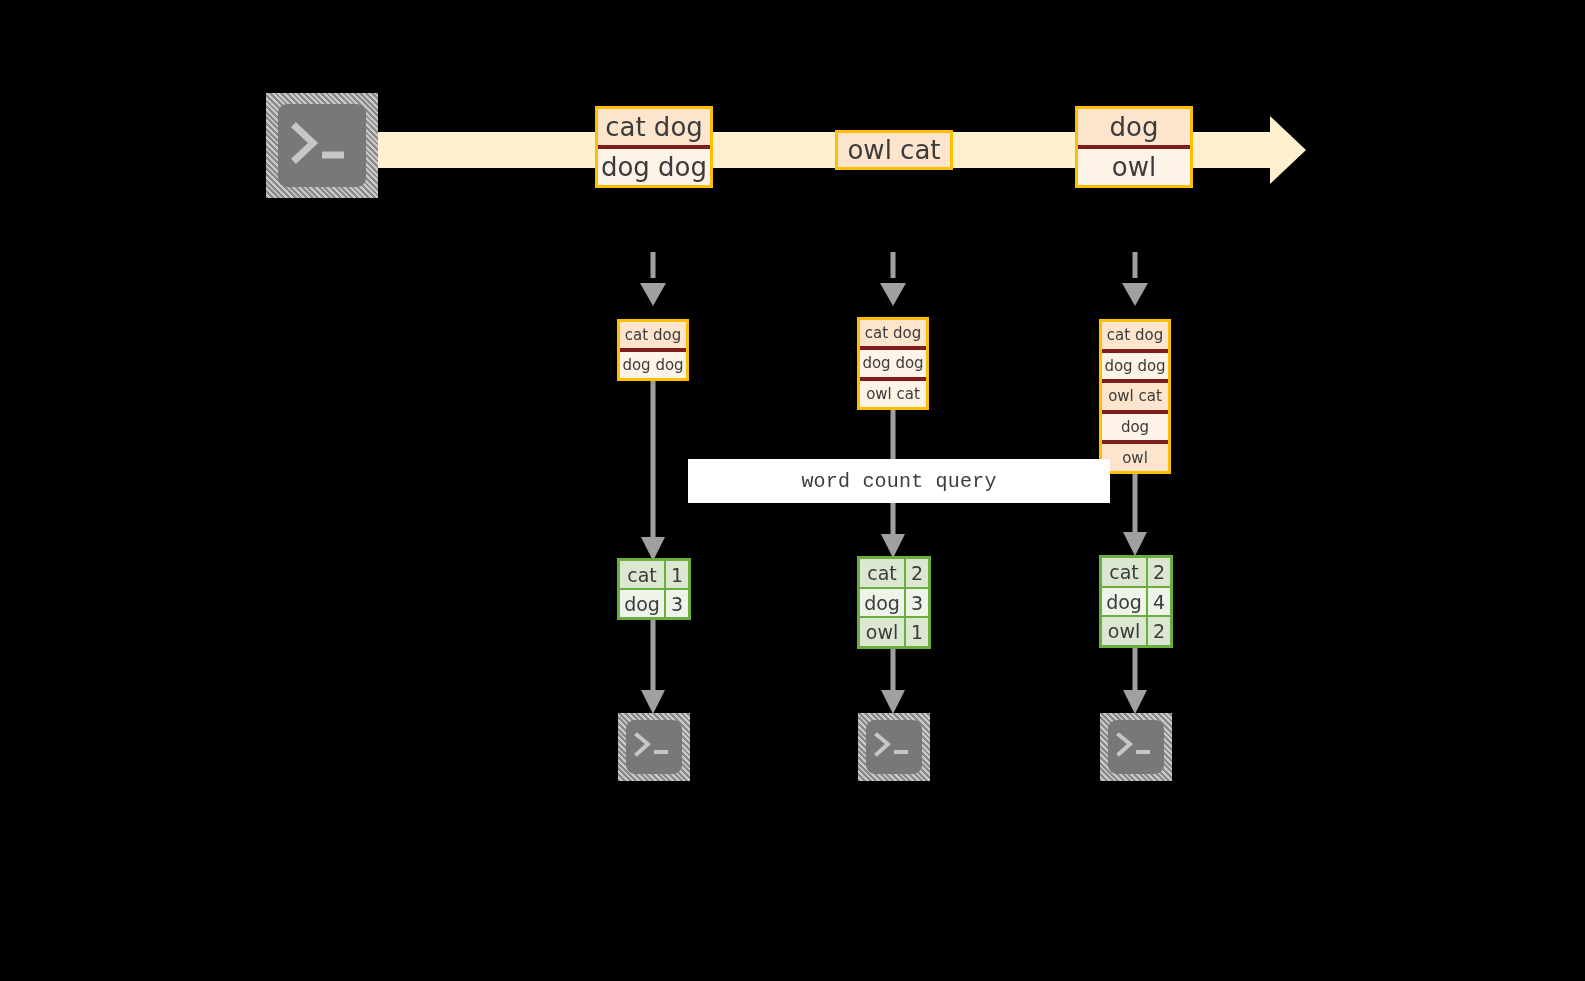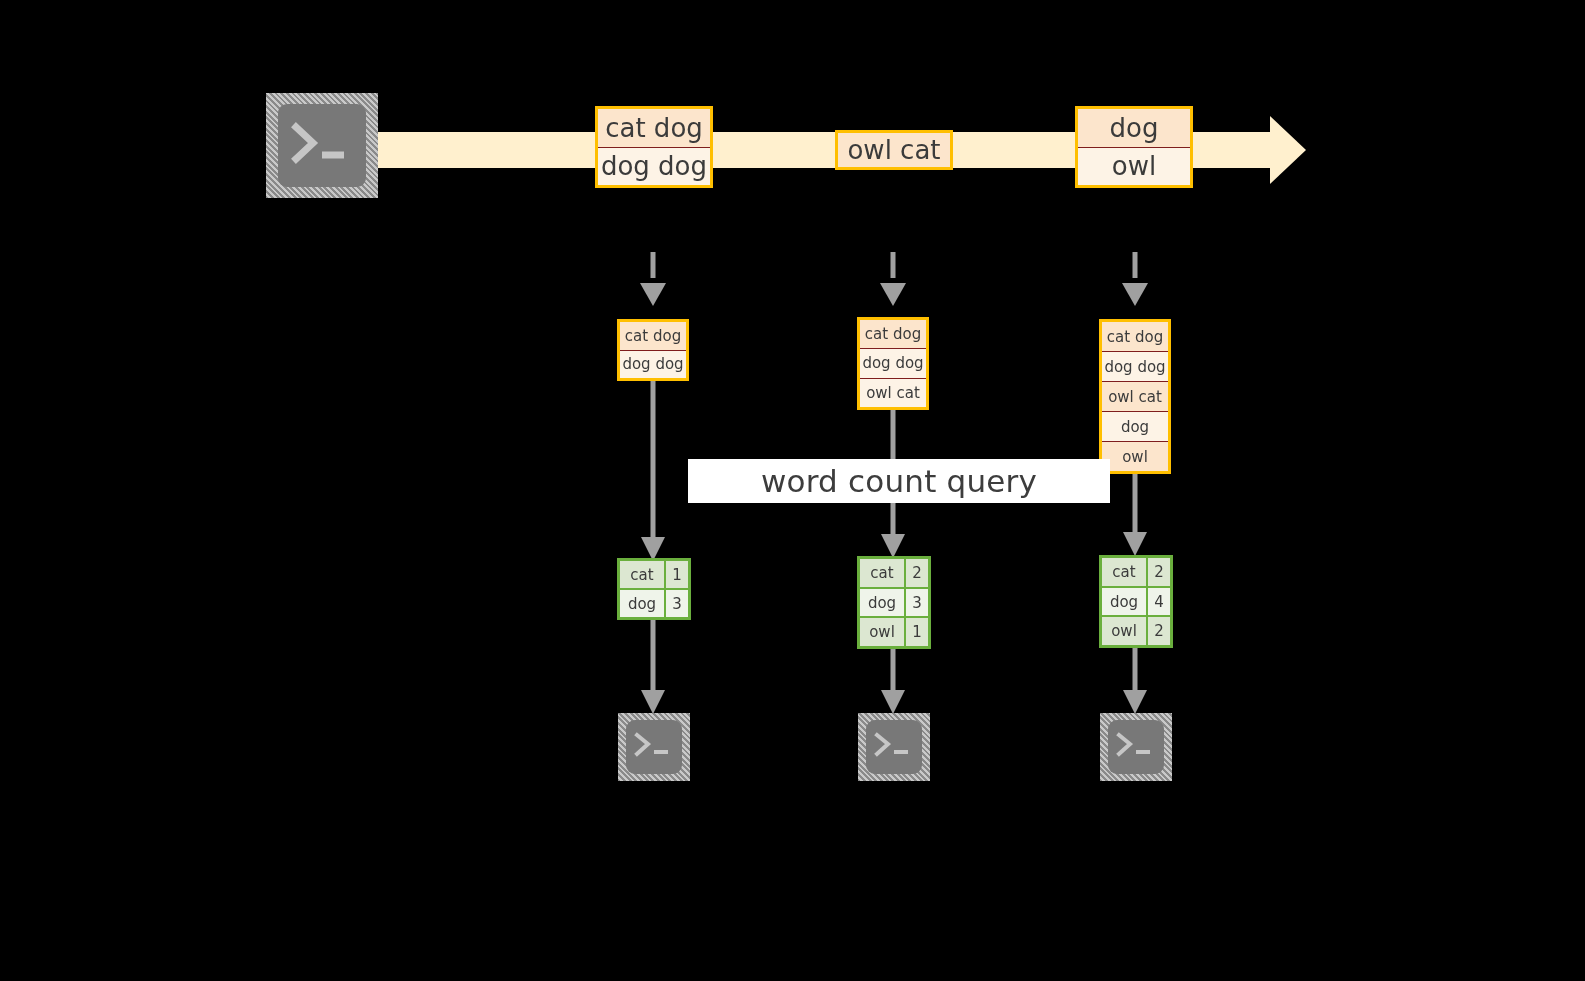--- a/index.html
+++ b/index.html
@@ -61,21 +61,21 @@
     box-sizing: border-box;
     display: flex;
     align-items: center;
     justify-content: center;
     color: #3b3b3b;
     white-space: nowrap;
     flex: 1 1 auto;
   }
   .obox .row.dark  { background: #FCE5CC; }
   .obox .row.light { background: #FDF3E6; }
-  .obox .row + .row { border-top: 1px solid #7f1d1d; }
+  .obox .row + .row { border-top: 4px solid #7f1d1d; }
 
   
   .obox.big .row { font-size: 26px; }
   
   .obox.sm .row  { font-size: 15px; }
 
   
   .gtable {
     position: absolute;
     box-sizing: border-box;
@@ -89,41 +89,42 @@
     flex: 1 1 auto;
     box-sizing: border-box;
   }
   .gtable .grow + .grow { border-top: 2px solid #6AAF3D; }
   .gtable .grow.dark  { background: #DCE7D1; }
   .gtable .grow.light { background: #EFF4EA; }
   .gtable .gc {
     display: flex;
     align-items: center;
     justify-content: center;
-    font-size: 15px;
+    font-size: 19px;
     color: #3b3b3b;
     box-sizing: border-box;
   }
   .gtable .gc.word { flex: 0 0 44px; }
   .gtable .gc.cnt  { flex: 1 1 auto; border-left: 2px solid #6AAF3D; }
 
   
   .conn { position: absolute; overflow: visible; }
 
   
   .qlabel {
     position: absolute;
     background: #FFFFFF;
     display: flex;
     align-items: center;
     justify-content: center;
     color: #3d3d3d;
-    font-size: 31px;
+    font-size: 20px;
     white-space: nowrap;
     letter-spacing: 0.2px;
+    font-family: Liberation Mono, monospace;
   }
 </style>
 </head>
 <body>
 
 <div id="stage">
 
   <div class="stream-band" style="left:368px; top:132px; width:918px; height:36px;"></div>
   <div class="stream-head" style="left:1270px; top:116px;"></div>
 

